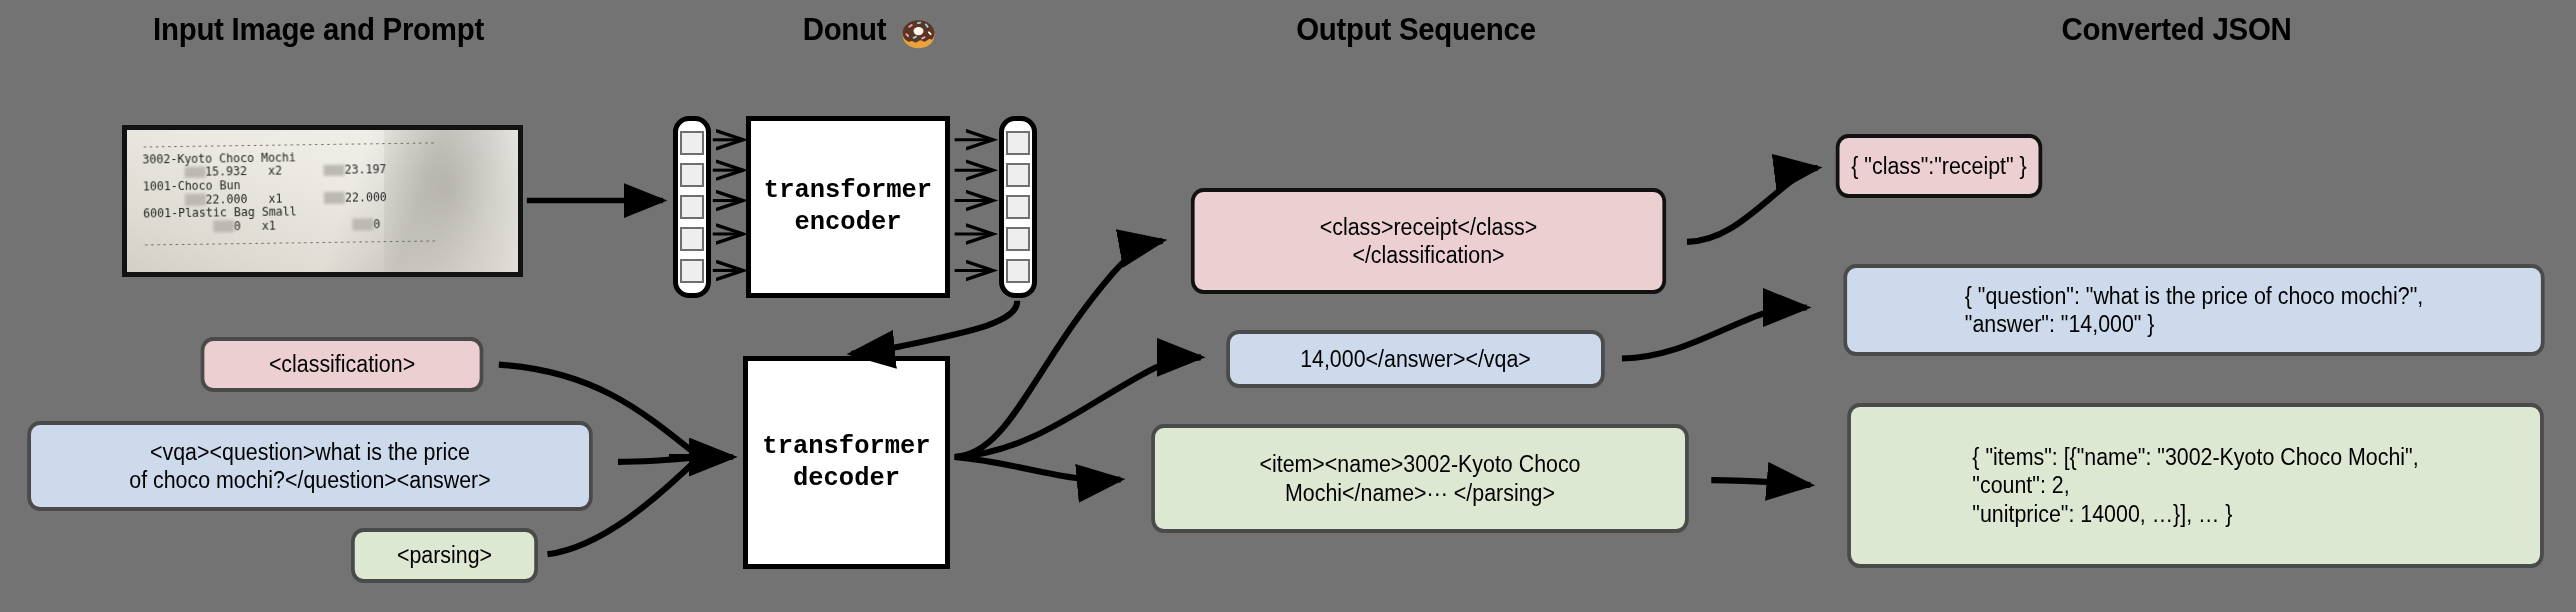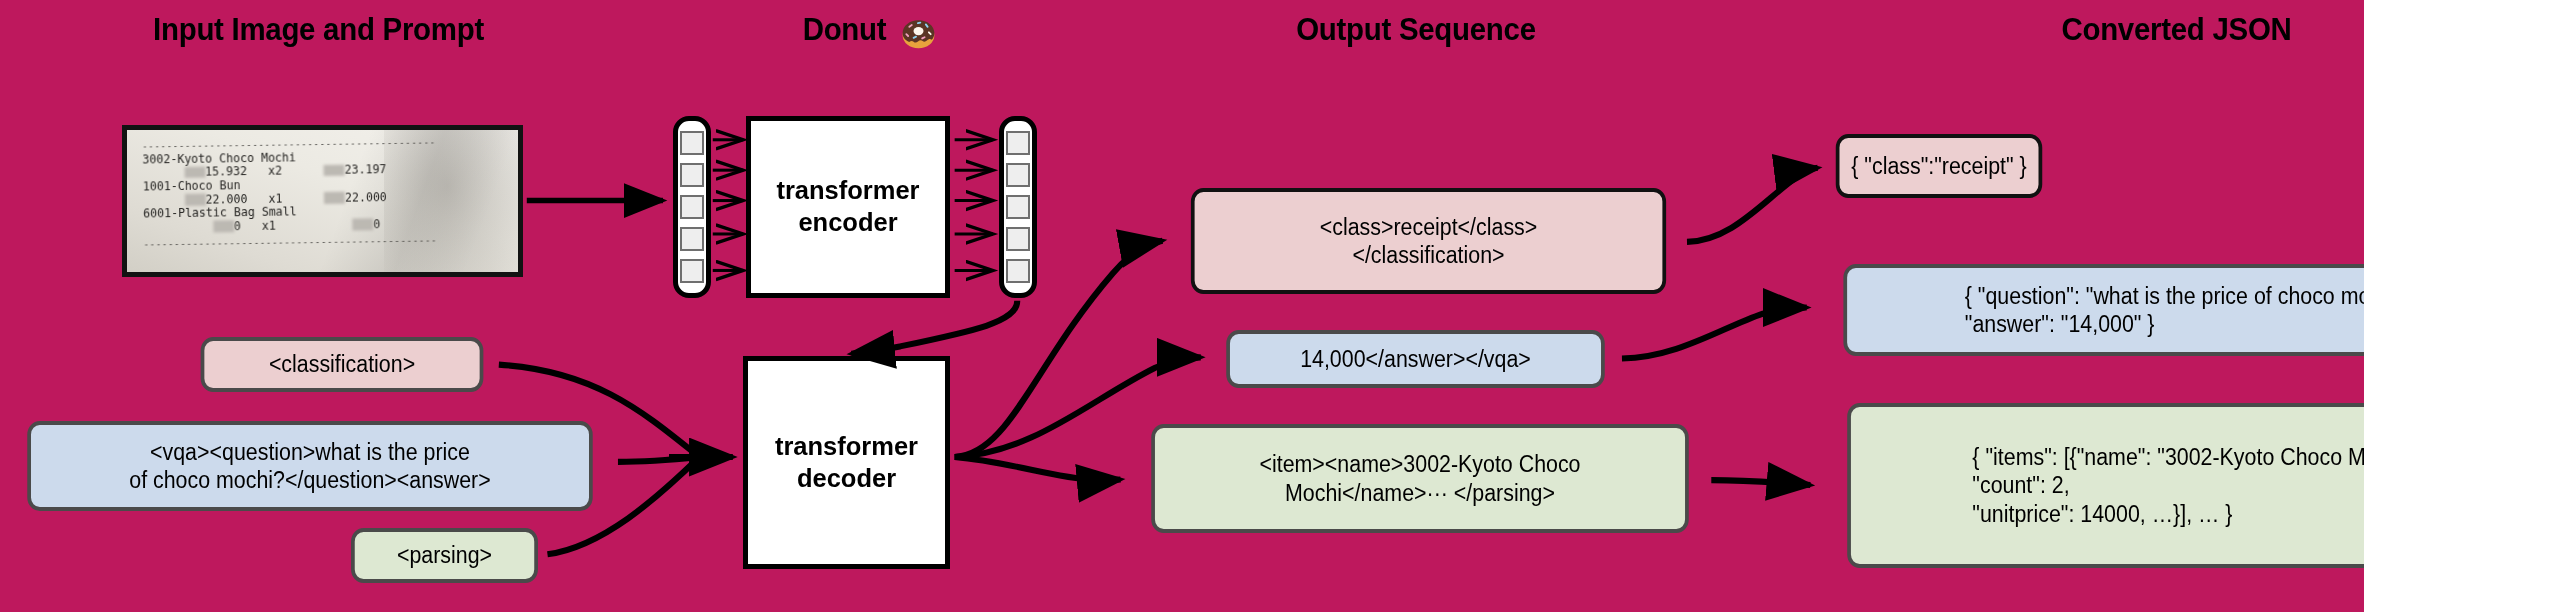--- a/index.html
+++ b/index.html
@@ -7,23 +7,23 @@
     margin: 0;
     padding: 0;
     background: #ffffff;
   }
   body {
     font-family: "Liberation Sans", sans-serif;
     -webkit-font-smoothing: antialiased;
   }
   #canvas {
     position: relative;
-    width: 2364px;
+    width: 2576px;
     height: 612px;
-    background: #be185d;
+    background: #737373;
     overflow: hidden;
   }
 
   
   .col-title {
     position: absolute;
     font-weight: bold;
     font-size: 32px;
     letter-spacing: -0.3px;
     color: #000000;
@@ -121,20 +121,21 @@
     border: 5.5px solid #000000;
     background: #ffffff;
     display: flex;
     align-items: center;
     justify-content: center;
     text-align: center;
     font-weight: bold;
     font-size: 25.5px;
     line-height: 1.25;
     color: #000000;
+    font-family: Liberation Mono, monospace;
   }
   .modelbox .mb-text { display: block; white-space: pre-line; }
 
   
   .tokenstrip {
     position: absolute;
     box-sizing: border-box;
     border: 5.5px solid #000000;
     border-radius: 16px;
     background: #ffffff;

